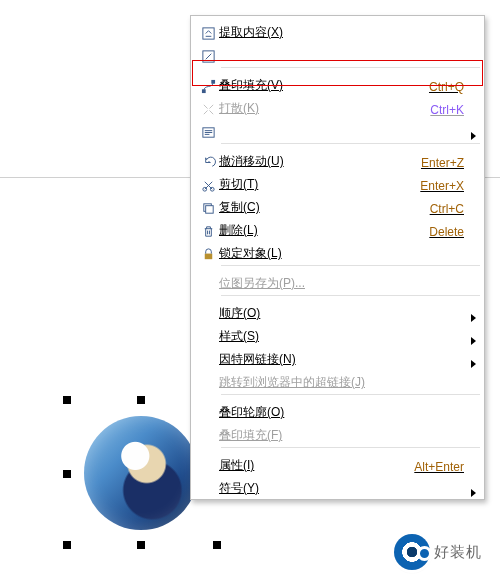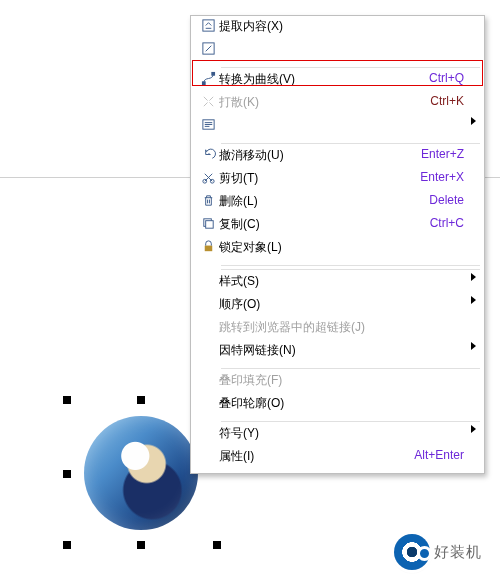--- a/index.html
+++ b/index.html
@@ -44,35 +44,36 @@
     position: absolute;
     left: 190px; top: 15px;
     width: 295px;
     background: #fff;
     border: 1px solid #bfbfbf;
     box-shadow: 2px 3px 5px rgba(0,0,0,.25);
     padding: 2px;
   }
   .menu-item {
     display: flex;
-    align-items: flex-start;
+    align-items: flex-end;
     height: 23px;
     padding: 0 18px 0 4px;
     position: relative;
     white-space: nowrap;
+    text-decoration: underline;
   }
   .menu-item.disabled { color: #a0a0a0; }
   .icon-cell {
     width: 22px; min-width: 22px;
     display: flex; align-items: center; justify-content: center;
   }
   .icon-cell svg { width: 15px; height: 15px; }
   .label { flex: 1; }
-  .shortcut { color: #6d28d9; margin-left: 10px; }
-  .menu-item.disabled .shortcut { color: #7f1d1d; }
+  .shortcut { color: #a16207; margin-left: 10px; }
+  .menu-item.disabled .shortcut { color: #8b5cf6; }
   .arrow {
     position: absolute; right: 6px;
     width: 0; height: 0;
     border-top: 4px solid transparent;
     border-bottom: 4px solid transparent;
     border-left: 5px solid #000;
   }
   .sep {
     height: 1px;
     background: #e0e0e0;
@@ -141,21 +142,21 @@
   </div>
   <div class="sep"></div>
   <div class="menu-item">
     <span class="icon-cell">
       <svg viewBox="0 0 16 16">
           <path d="M3 13 C 3 5 13 11 13 3" stroke="#3a5a8a" fill="none"></path>
           <rect x="1" y="11" width="4" height="4" fill="#3a5a8a"></rect>
           <rect x="11" y="1" width="4" height="4" fill="#3a5a8a"></rect>
         </svg>
     </span>
-    <span class="label">转换为曲线(V)</span>
+    <span class="label">叠印填充(V)</span>
     <span class="shortcut">Ctrl+Q</span>
   </div>
   <div class="menu-item disabled">
     <span class="icon-cell">
       <svg viewBox="0 0 16 16">
           <path d="M3 3 l4 4 M9 9 l4 4 M13 3 l-4 4 M7 9 l-4 4" stroke="#bfbfbf" fill="none"></path>
         </svg>
     </span>
     <span class="label">打散(K)</span>
     <span class="shortcut">Ctrl+K</span>
@@ -186,85 +187,89 @@
           <circle cx="4" cy="12" r="2" fill="none" stroke="#3a5a8a"></circle>
           <circle cx="12" cy="12" r="2" fill="none" stroke="#3a5a8a"></circle>
         </svg>
     </span>
     <span class="label">剪切(T)</span>
     <span class="shortcut">Enter+X</span>
   </div>
   <div class="menu-item">
     <span class="icon-cell">
       <svg viewBox="0 0 16 16">
+          <rect x="3" y="3" width="8" height="8" fill="none" stroke="#3a5a8a"></rect>
+          <rect x="5" y="5" width="8" height="8" fill="#fff" stroke="#3a5a8a"></rect>
+        </svg>
+    </span>
+    <span class="label">复制(C)</span>
+    <span class="shortcut">Ctrl+C</span>
+  </div>
+  <div class="menu-item">
+    <span class="icon-cell">
+      <svg viewBox="0 0 16 16">
           <path d="M4 5 h8 M6 5 v-2 h4 v2 M5 5 v8 h6 v-8 M7 7 v4 M9 7 v4" fill="none" stroke="#3a5a8a"></path>
         </svg>
     </span>
     <span class="label">删除(L)</span>
     <span class="shortcut">Delete</span>
   </div>
   <div class="menu-item">
     <span class="icon-cell">
       <svg viewBox="0 0 16 16">
-          <rect x="3" y="3" width="8" height="8" fill="none" stroke="#3a5a8a"></rect>
-          <rect x="5" y="5" width="8" height="8" fill="#fff" stroke="#3a5a8a"></rect>
-        </svg>
-    </span>
-    <span class="label">复制(C)</span>
-    <span class="shortcut">Ctrl+C</span>
-  </div>
-  <div class="menu-item">
-    <span class="icon-cell">
-      <svg viewBox="0 0 16 16">
           <rect x="4" y="7" width="8" height="6" fill="#b89030"></rect>
           <path d="M5 7 v-2 a3 3 0 0 1 6 0 v2" fill="none" stroke="#3a5a8a"></path>
         </svg>
     </span>
     <span class="label">锁定对象(L)</span>
   </div>
   <div class="sep"></div>
-  <div class="sep"></div>
+  <div class="menu-item disabled">
+    <span class="icon-cell"></span>
+    <span class="label">位图另存为(P)...</span>
+  </div>
+  <div class="sep"></div>
+  <div class="menu-item">
+    <span class="icon-cell"></span>
+    <span class="label">顺序(O)</span>
+    <span class="arrow"></span>
+  </div>
   <div class="menu-item">
     <span class="icon-cell"></span>
     <span class="label">样式(S)</span>
     <span class="arrow"></span>
   </div>
   <div class="menu-item">
     <span class="icon-cell"></span>
-    <span class="label">顺序(O)</span>
+    <span class="label">因特网链接(N)</span>
     <span class="arrow"></span>
   </div>
   <div class="menu-item disabled">
     <span class="icon-cell"></span>
     <span class="label">跳转到浏览器中的超链接(J)</span>
   </div>
-  <div class="menu-item">
-    <span class="icon-cell"></span>
-    <span class="label">因特网链接(N)</span>
-    <span class="arrow"></span>
-  </div>
-  <div class="sep"></div>
+  <div class="sep"></div>
+  <div class="menu-item">
+    <span class="icon-cell"></span>
+    <span class="label">叠印轮廓(O)</span>
+  </div>
   <div class="menu-item disabled">
     <span class="icon-cell"></span>
     <span class="label">叠印填充(F)</span>
   </div>
-  <div class="menu-item">
-    <span class="icon-cell"></span>
-    <span class="label">叠印轮廓(O)</span>
-  </div>
-  <div class="sep"></div>
-  <div class="menu-item">
-    <span class="icon-cell"></span>
-    <span class="label">符号(Y)</span>
-    <span class="arrow"></span>
-  </div>
+  <div class="sep"></div>
   <div class="menu-item">
     <span class="icon-cell"></span>
     <span class="label">属性(I)</span>
     <span class="shortcut">Alt+Enter</span>
+  </div>
+  <div class="menu-item">
+    <span class="icon-cell"></span>
+    <span class="label">符号(Y)</span>
+    <span class="arrow"></span>
   </div>
 </div>
 
 <div class="hl-box"></div>
 
 <div class="logo">
   <div class="logo-eye"></div>
   <span class="logo-text">好装机</span>
 </div>
 

